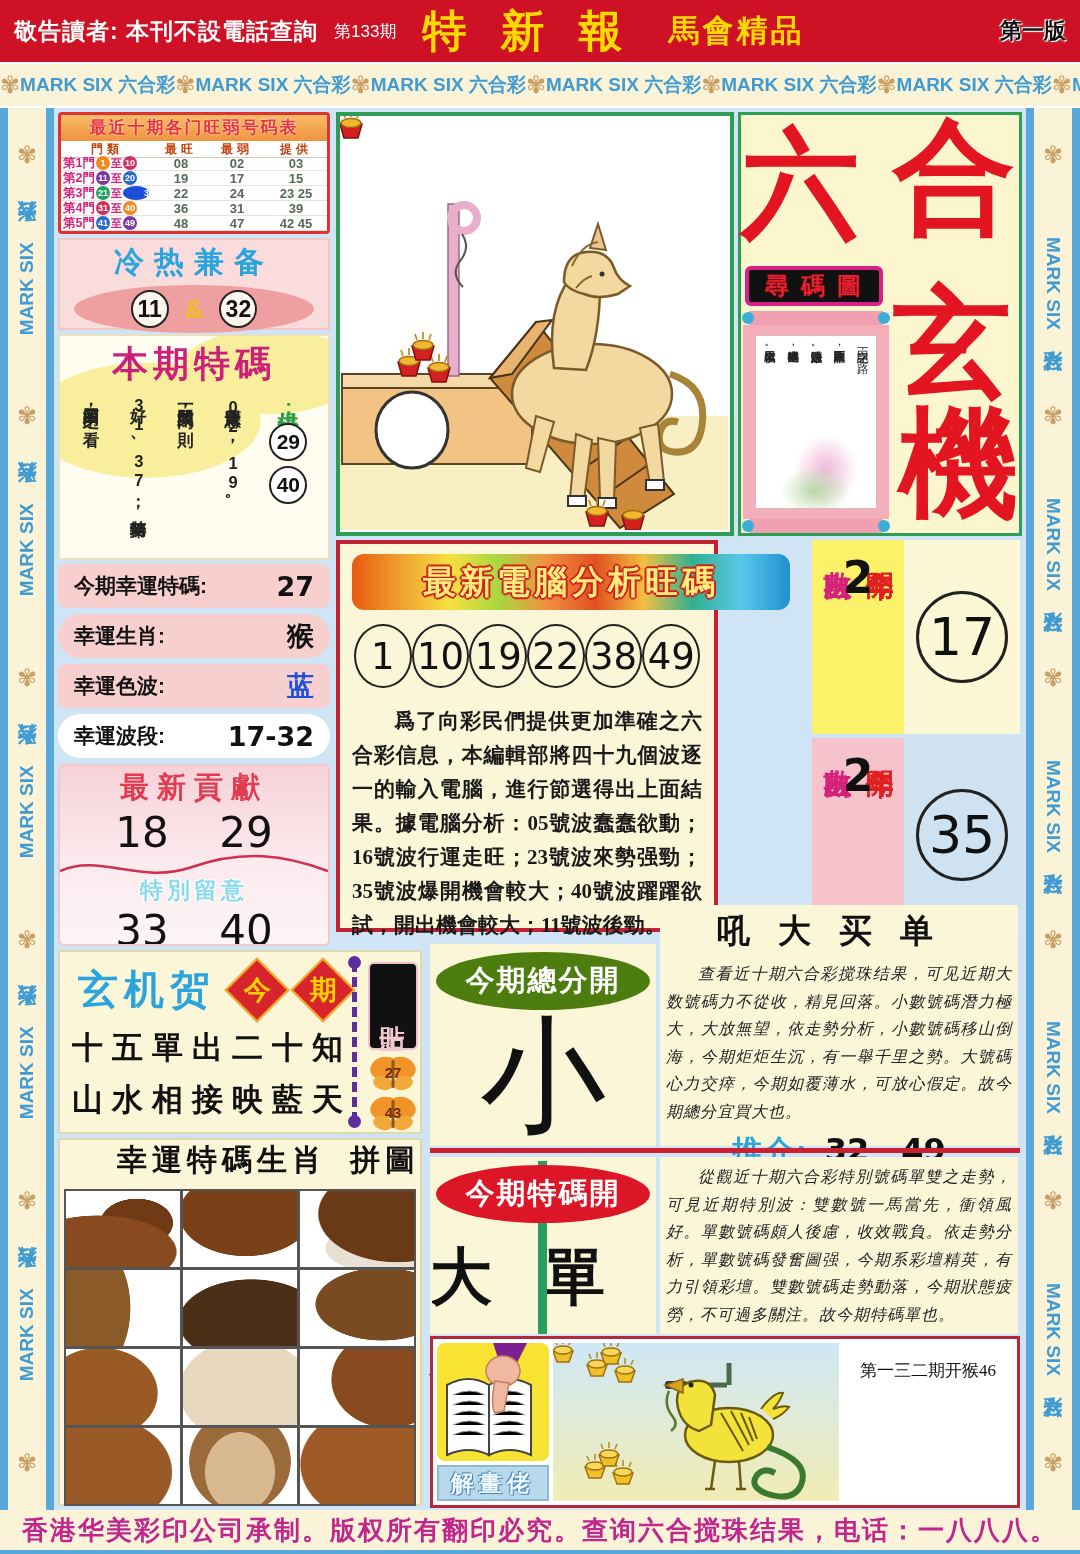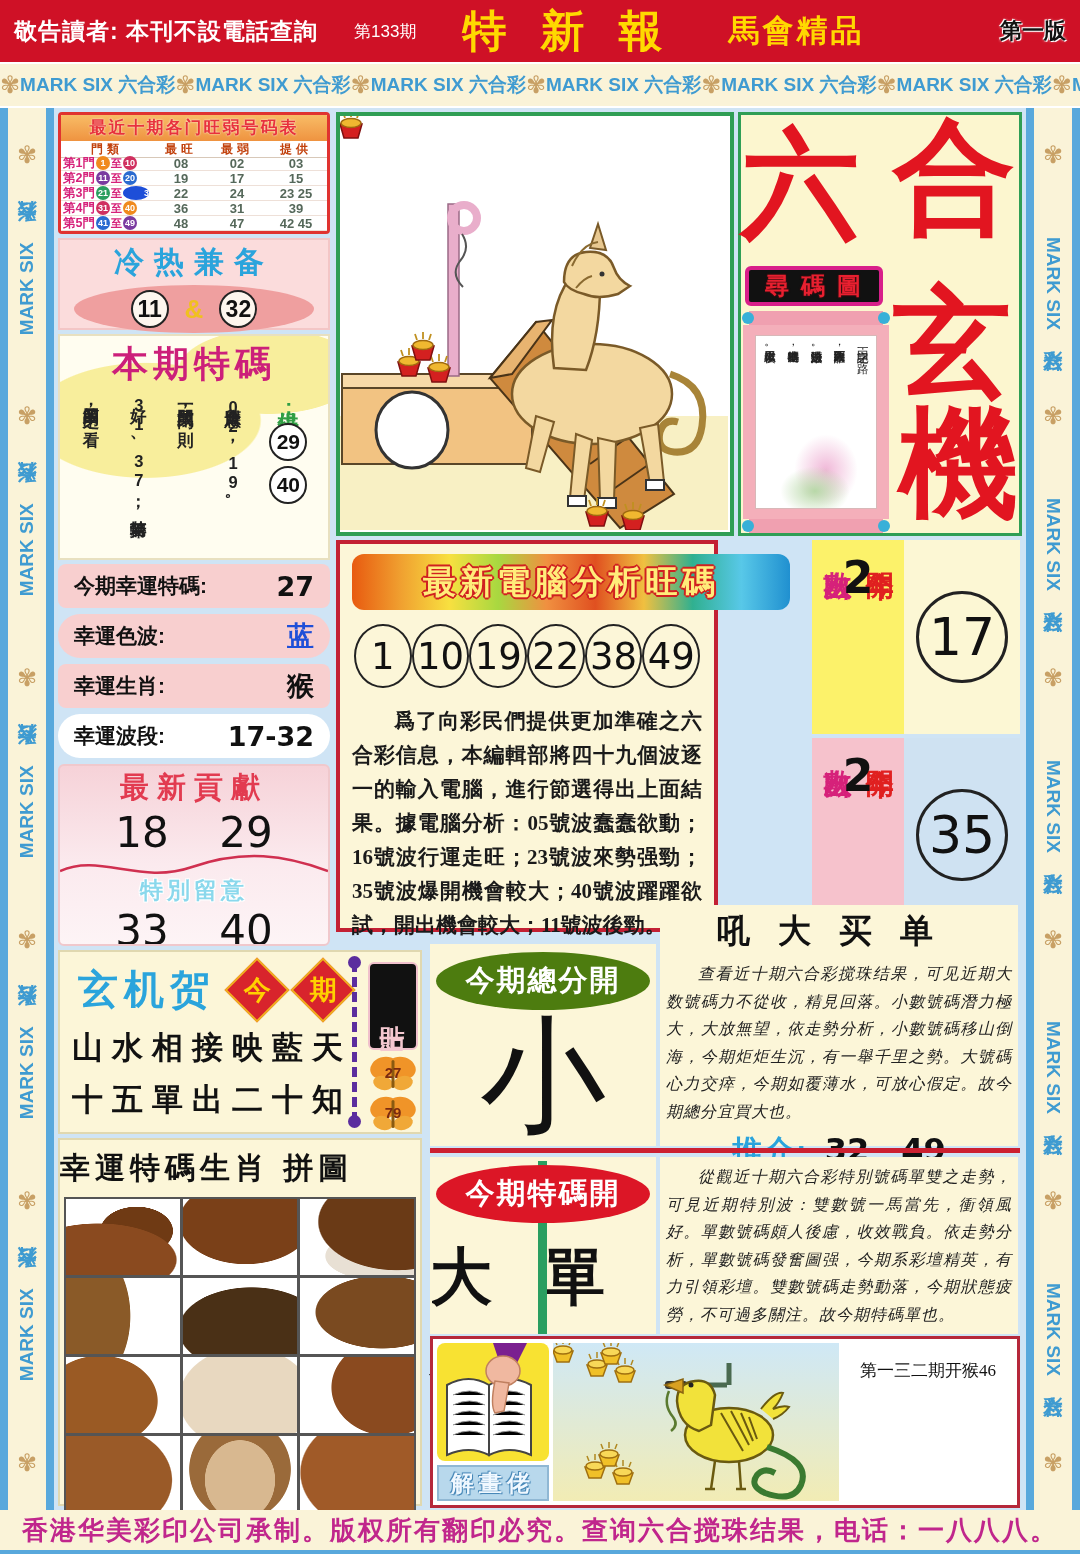--- a/index.html
+++ b/index.html
@@ -3,21 +3,21 @@
 <meta charset="utf-8">
 <style>
   *{margin:0;padding:0;box-sizing:border-box}
   html,body{width:1080px;height:1554px}
   body{position:relative;background:#58a8dc;font-family:"Liberation Sans",sans-serif;overflow:hidden;color:#111}
   .vtext{writing-mode:vertical-rl;text-orientation:upright}
   .vtext-cw{writing-mode:vertical-rl}
   .vtext-ccw{writing-mode:vertical-rl;transform:rotate(180deg)}
 
   
-  #header{position:absolute;left:0;top:0;width:1080px;height:62px;background:#cf1126;display:flex;align-items:center;padding:0 14px;gap:32px}
+  #header{position:absolute;left:0;top:0;width:1080px;height:62px;background:#cf1126;display:flex;align-items:center;padding:0 14px;gap:12px}
   #header .notice{color:#fff;font-size:23px;font-weight:bold;letter-spacing:1px}
   #header .issue{color:#fff;font-size:17px;margin-left:4px}
   #header .title{color:#ffd900;font-size:44px;font-weight:bold;letter-spacing:34px;font-family:"DejaVu Serif",serif;margin-left:14px;white-space:nowrap}
   #header .subtitle{color:#ffd900;font-size:31px;font-weight:bold;letter-spacing:3px;font-family:"DejaVu Serif",serif}
   #header .edition{color:#111;font-size:22px;font-weight:bold;margin-left:auto;text-shadow:0 0 3px #fff,1px 1px 0 #fff,-1px -1px 0 #fff}
 
   
   #marksix-top{position:absolute;left:0;top:62px;width:1080px;height:46px;background:#faf3d8;border-top:2px solid #fff;border-bottom:2px solid #fff;display:flex;align-items:center;justify-content:space-around;overflow:hidden}
   .ms-text{color:#3f9bd1;font-weight:bold;font-size:19px;white-space:nowrap}
   .flower{color:#c8a065;font-size:24px;line-height:1}
@@ -79,21 +79,21 @@
   .mys-dash::before,.mys-dash::after{content:"";position:absolute;left:-9px;width:13px;height:13px;border-radius:50%;background:#5b2d9e}
   .mys-dash::before{top:-6px}.mys-dash::after{bottom:-6px}
   .tip-panel{position:absolute;left:308px;top:10px;width:50px;height:88px;background:#111;border:2px solid #f0c0cc;border-radius:6px;display:flex;align-items:center;justify-content:center}
   .tip-panel span{color:#f4c8d0;font-size:25px;font-weight:bold}
   #butterflies{position:absolute;left:306px;top:102px;display:flex;flex-direction:column;gap:0}
   .butterfly{position:relative;width:54px;height:40px}
   .bf-num{position:absolute;left:0;right:0;top:10px;text-align:center;color:#7a2a10;font-size:15px;font-weight:bold}
 
   
   #puzzle{position:absolute;left:58px;top:1138px;width:364px;height:368px;background:#fcf6d8;border:2px solid #e0d8b0}
-  #puzzle .pz-title{font-size:30px;font-weight:bold;text-align:left;letter-spacing:5px;padding-top:8px;font-family:Liberation Sans, sans-serif}
+  #puzzle .pz-title{font-size:30px;font-weight:bold;text-align:right;letter-spacing:5px;padding-top:0;font-family:Liberation Mono, monospace}
   #puzzle-grid{margin:8px 4px 0;display:grid;grid-template-columns:repeat(3,1fr);grid-template-rows:repeat(4,76px);gap:3px;background:#555;border:2px solid #555}
   .pz-cell{background:#fff}
 
   
   #horse-panel{position:absolute;left:336px;top:112px;width:398px;height:424px;background:#fff;border:4px solid #2f9e55;box-shadow:inset 0 0 0 2px #fff}
 
   
   #liuhe-panel{position:absolute;left:738px;top:112px;width:284px;height:424px;background:#fcf6cf;border:3px solid #2f9e55}
   .lh-char{position:absolute;color:#e21520;font-family:"DejaVu Serif",serif;font-weight:bold;line-height:1}
   #lh0{left:0px;top:10px;font-size:118px}
@@ -307,26 +307,26 @@
       <div class="sc-col vtext">第四門之中，看</div>
     </div>
 </div>
 
 <div id="lucky">
     <div class="lucky-row">
       <span class="lk-label">今期幸運特碼:</span>
       <span class="lk-value">27</span>
     </div>
     <div class="lucky-row">
+      <span class="lk-label">幸運生肖:</span>
+      <span class="lk-value">猴</span>
+    </div>
+    <div class="lucky-row">
       <span class="lk-label">幸運色波:</span>
       <span class="lk-value" style="color: rgb(31, 79, 216);">蓝</span>
-    </div>
-    <div class="lucky-row">
-      <span class="lk-label">幸運生肖:</span>
-      <span class="lk-value">猴</span>
     </div>
     <div class="lucky-row">
       <span class="lk-label">幸運波段:</span>
       <span class="lk-value">17-32</span>
     </div>
   </div>
 
 <div id="contribution">
   <div class="cb-title">最新貢獻</div>
   <div class="cb-nums">
@@ -346,41 +346,41 @@
 <div id="mystery">
   <div class="mys-title">
     <span class="mys-blue">玄机贺</span>
     <span class="diamond">
         <span>今</span>
       </span>
     <span class="diamond">
         <span>期</span>
       </span>
   </div>
+  <div class="mys-line">十五單出二十知</div>
   <div class="mys-line">山水相接映藍天</div>
-  <div class="mys-line">十五單出二十知</div>
   <div class="mys-dash"></div>
   <div class="tip-panel">
       <span class="vtext">貼士</span>
     </div>
   <div id="butterflies">
       <div class="butterfly"><svg width="54" height="40" viewBox="0 0 54 40">
           <ellipse cx="18" cy="14" rx="14" ry="11" fill="#f09428" transform="rotate(-18 18 14)"></ellipse>
           <ellipse cx="36" cy="14" rx="14" ry="11" fill="#f09428" transform="rotate(18 36 14)"></ellipse>
           <ellipse cx="17" cy="29" rx="10" ry="7" fill="#f0a838" transform="rotate(14 17 29)"></ellipse>
           <ellipse cx="37" cy="29" rx="10" ry="7" fill="#f0a838" transform="rotate(-14 37 29)"></ellipse>
           <rect x="25.5" y="6" width="3" height="28" rx="1.5" fill="#8a5a10"></rect>
         </svg><span class="bf-num">27</span></div>
       <div class="butterfly"><svg width="54" height="40" viewBox="0 0 54 40">
           <ellipse cx="18" cy="14" rx="14" ry="11" fill="#f09428" transform="rotate(-18 18 14)"></ellipse>
           <ellipse cx="36" cy="14" rx="14" ry="11" fill="#f09428" transform="rotate(18 36 14)"></ellipse>
           <ellipse cx="17" cy="29" rx="10" ry="7" fill="#f0a838" transform="rotate(14 17 29)"></ellipse>
           <ellipse cx="37" cy="29" rx="10" ry="7" fill="#f0a838" transform="rotate(-14 37 29)"></ellipse>
           <rect x="25.5" y="6" width="3" height="28" rx="1.5" fill="#8a5a10"></rect>
-        </svg><span class="bf-num">79</span></div>
+        </svg><span class="bf-num">43</span></div>
     </div>
 </div>
 
 <div id="puzzle">
   <div class="pz-title">幸運特碼生肖 拼圖</div>
   <div id="puzzle-grid">
       <div class="pz-cell" style="background-image: radial-gradient(130px 60px at 28% 80%, rgb(138, 74, 31) 60%, rgba(0, 0, 0, 0) 61%), radial-gradient(60px 40px at 62% 42%, rgb(111, 58, 20) 60%, rgba(0, 0, 0, 0) 61%);"></div>
       <div class="pz-cell" style="background-image: radial-gradient(110px 70px at 55% 30%, rgb(122, 64, 24) 60%, rgba(0, 0, 0, 0) 61%);"></div>
       <div class="pz-cell" style="background-image: radial-gradient(130px 80px at 85% 30%, rgb(106, 58, 22) 60%, rgba(0, 0, 0, 0) 61%), radial-gradient(90px 40px at 70% 75%, rgb(232, 224, 212) 60%, rgba(0, 0, 0, 0) 61%);"></div>
       <div class="pz-cell" style="background-image: radial-gradient(80px 120px at 14% 50%, rgb(138, 90, 40) 60%, rgba(0, 0, 0, 0) 61%);"></div>

